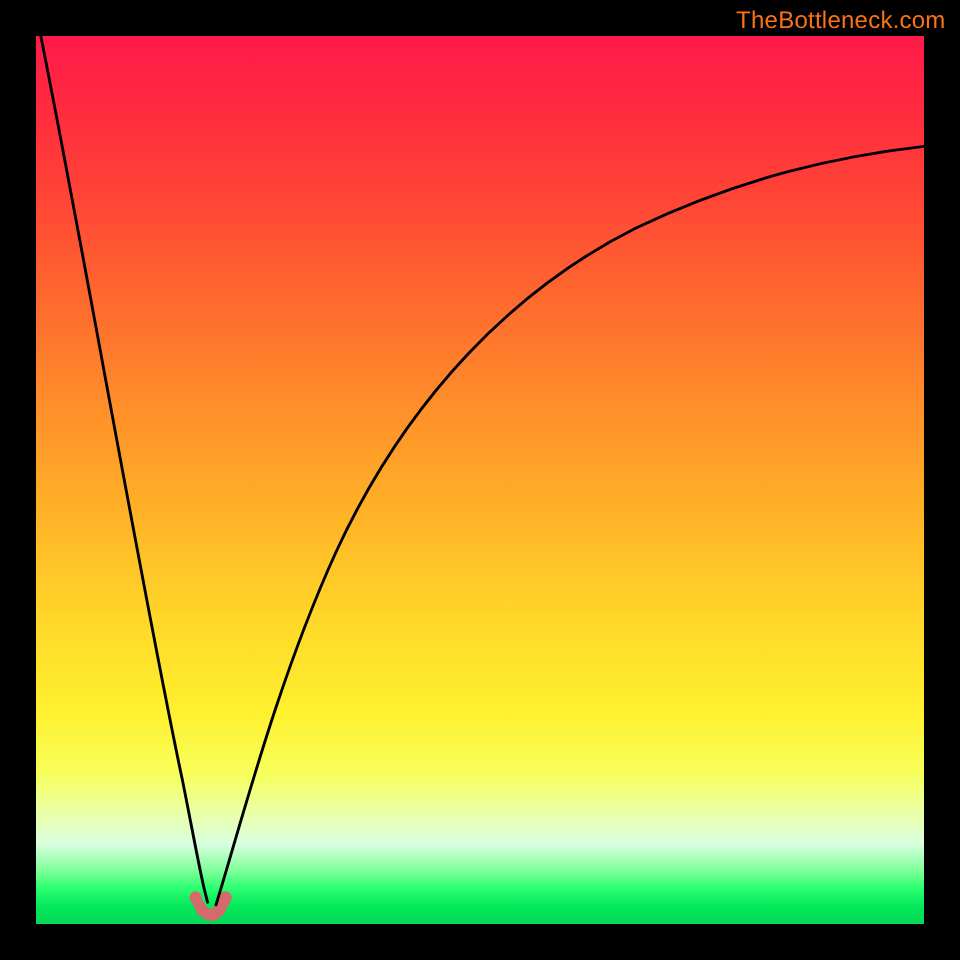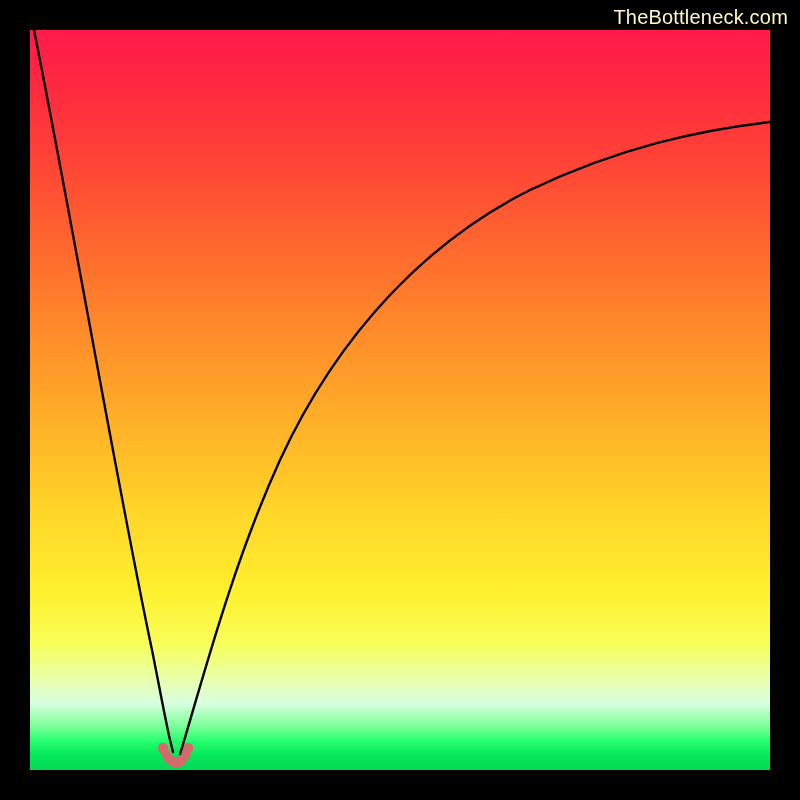--- a/index.html
+++ b/index.html
@@ -45,21 +45,21 @@
     position: absolute;
     left: 0;
     top: 0;
     width: 740px;
     height: 740px;
   }
   .watermark {
     position: absolute;
     top: 6px;
     right: 12px;
-    color: #fef9c3;
+    color: #f97316;
     font-size: 20px;
     font-weight: 400;
     letter-spacing: 0.2px;
     user-select: none;
   }
 </style>
 </head>
 <body>
 
 <div class="frame">

